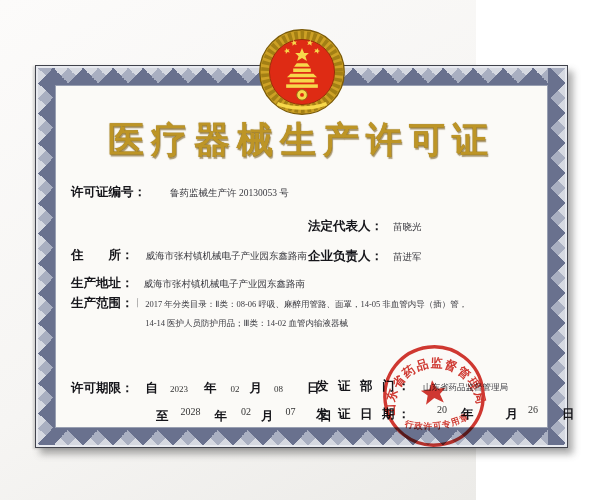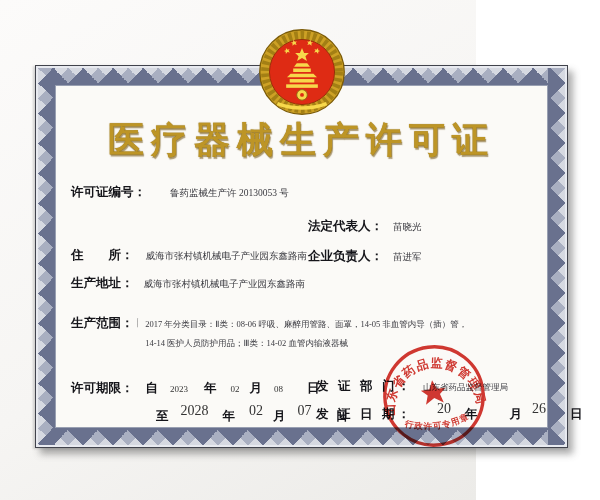--- a/index.html
+++ b/index.html
@@ -30,23 +30,23 @@
   .emblem{position:absolute;left:50%;top:-38px;transform:translateX(-50%);width:88px;height:88px;z-index:5;}
   .title{position:absolute;top:50px;left:0;right:0;text-align:center;z-index:3;
     font-family:"Liberation Serif",serif;font-weight:bold;font-size:36px;letter-spacing:7px;
     color:#bd9526;text-shadow:1px 2px 1px rgba(105,75,5,.55),0 0 1px #8a6d1e;white-space:nowrap;}
   .r{position:absolute;white-space:nowrap;z-index:3;}
   .lbl{font-family:Liberation Sans, sans-serif;font-weight:bold;font-size:12.5px;color:#15151a;}
   .lbl.sp{letter-spacing:3px;}
   .val{font-family:"Liberation Serif",serif;font-size:9.5px;color:#3a3a40;}
   .val.sm{font-size:8.5px;}
   .num{font-family:"Liberation Serif",serif;font-size:9px;color:#333;}
-  .sup{position:relative;top:-5px;font-size:14px;}
+  .sup{position:relative;top:-5px;font-size:10px;}
   .unit{font-family:"Liberation Sans",sans-serif;font-weight:bold;font-size:12.5px;color:#15151a;}
-  .scope-wrap{display:flex;align-items:flex-start;margin-top:20px;}
+  .scope-wrap{display:flex;align-items:flex-start;}
   .scope-lines{font-family:"Liberation Serif",serif;font-size:8.5px;color:#3a3a40;line-height:19px;margin-left:6px;}
   .scope-mark{display:inline-block;transform:rotate(-18deg);color:#8a8a8a;font-size:13px;margin-left:2px;}
   .seal{position:absolute;left:345px;top:277px;width:106px;height:106px;z-index:6;
     mix-blend-mode:multiply;opacity:.92;transform:rotate(-7deg);} .m4{margin-left:20px;} .m6{margin-left:6px;} .m8{margin-left:8px;}
   .m10{margin-left:10px;} .m12{margin-left:12px;} .m28{margin-left:28px;}
 </style>
 </head>
 <body>
 
 <div class="page">

